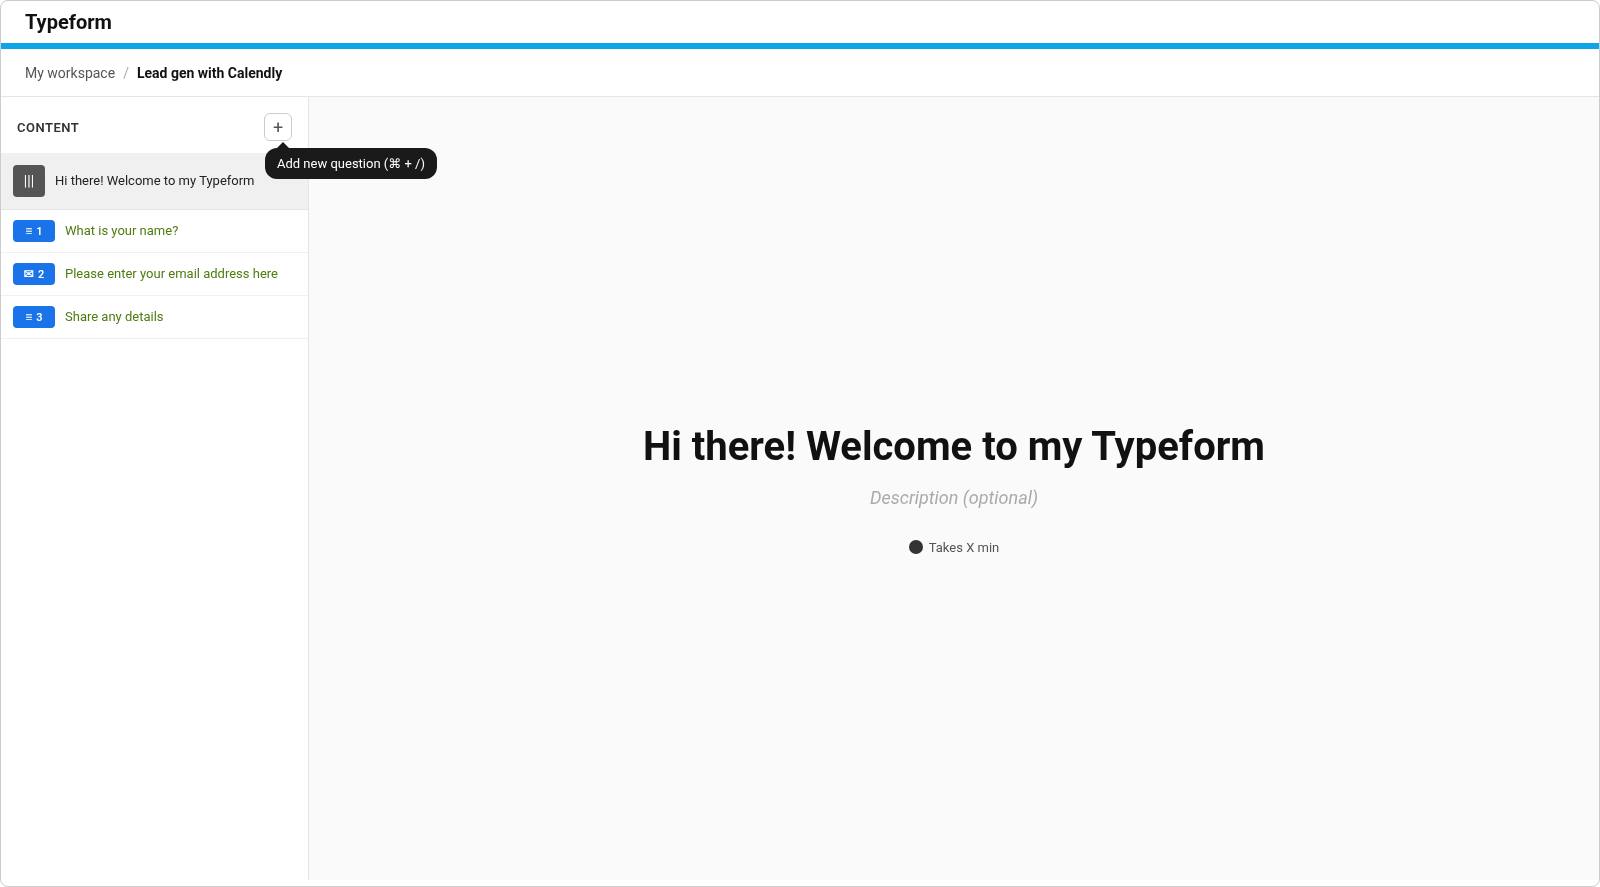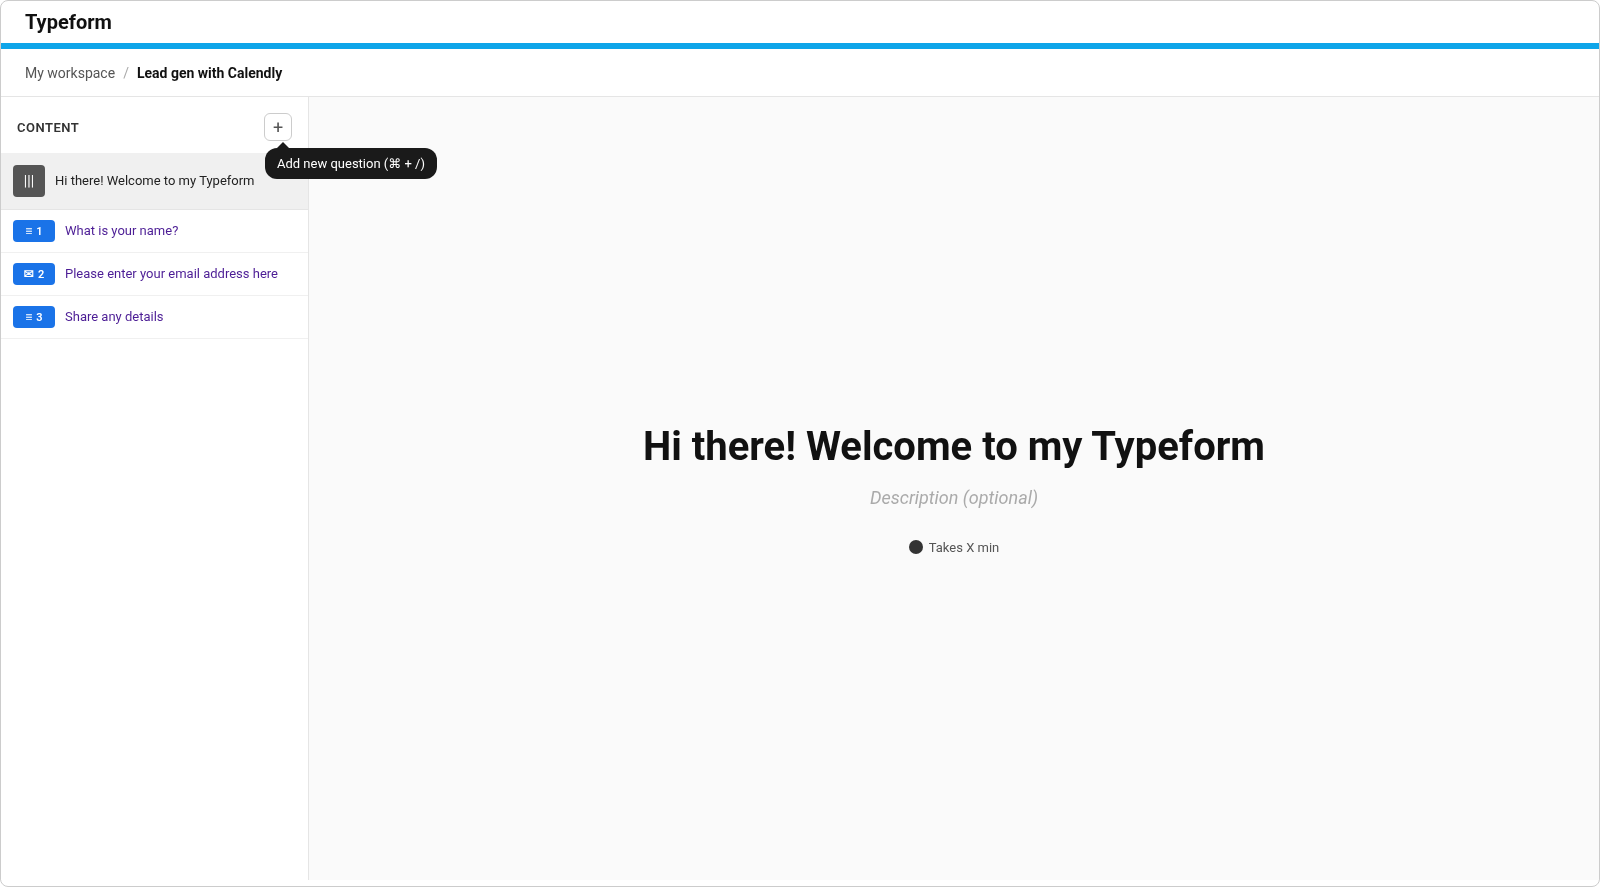--- a/index.html
+++ b/index.html
@@ -199,21 +199,21 @@
       font-size: 11px;
       font-weight: 600;
       min-width: 42px;
       flex-shrink: 0;
     }
     .q-icon {
       font-size: 12px;
     }
     .q-label {
       font-size: 13px;
-      color: #4c1d95;
+      color: #4d7c0f;
       line-height: 1.3;
     }
 
     
     .content-area {
       flex: 1;
       background: #fafafa;
       display: flex;
       align-items: center;
       justify-content: center;

